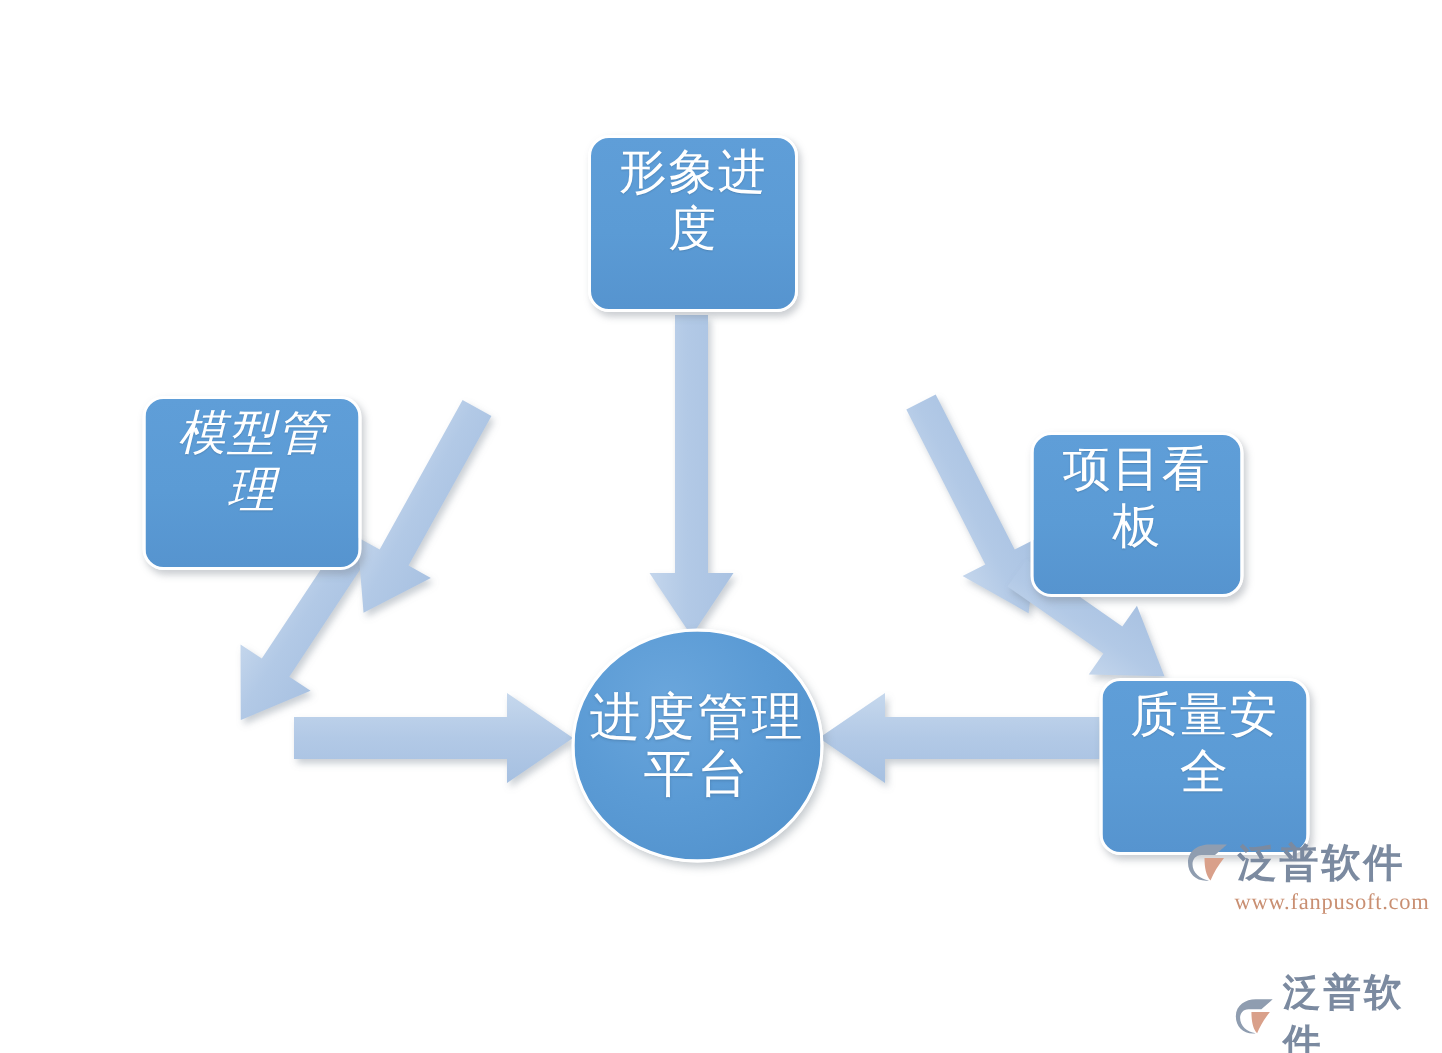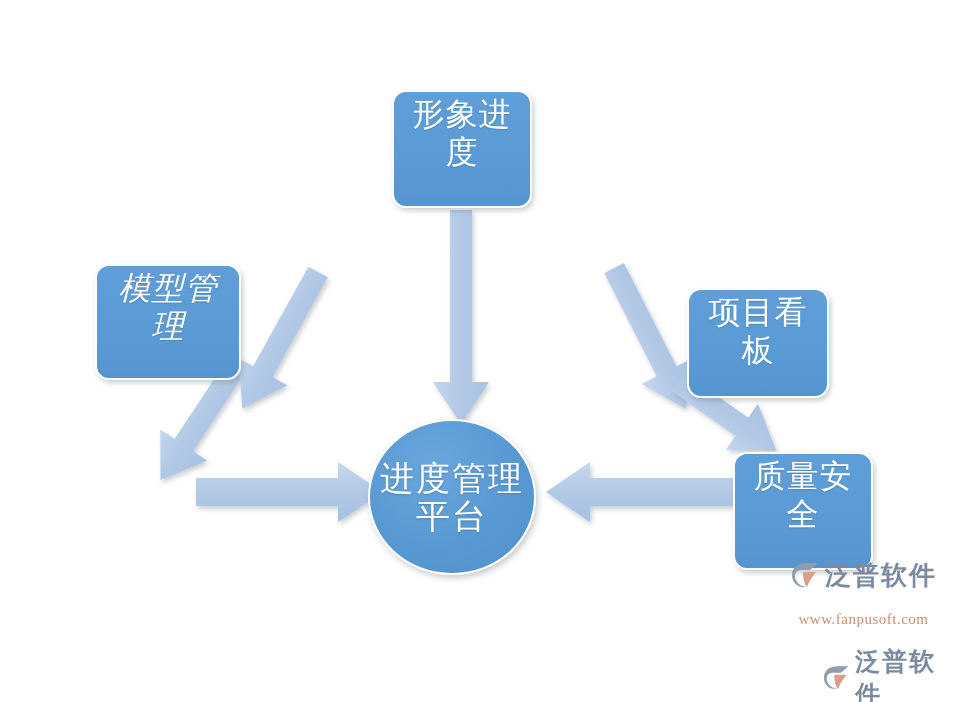--- a/index.html
+++ b/index.html
@@ -42,21 +42,21 @@
     letter-spacing: 1px;
     padding: 4px 8px;
     text-shadow: 0 1px 1px rgba(40,70,100,0.25);
   }
   .node-label {
     display: block;
     width: 100%;
   }
   #hub {
     position: absolute;
-    left: 368px;
+    left: 381px;
     top: 419px;
     width: 164px;
     height: 152px;
     border-radius: 50%;
     background: radial-gradient(circle at 38% 30%, #6aa6dc 0%, #5b9bd5 45%, #4f8fca 100%);
     border: 2px solid #ffffff;
     box-shadow: 2px 3px 6px rgba(120,130,140,0.42);
     display: flex;
     align-items: center;
     justify-content: center;
@@ -64,42 +64,41 @@
     font-size: 34px;
     line-height: 1.12;
     text-align: center;
     letter-spacing: 2px;
     text-shadow: 0 1px 2px rgba(40,70,100,0.3);
   }
   .watermark {
     position: absolute;
     display: flex;
     flex-direction: column;
-    align-items: center;
+    align-items: flex-start;
     user-select: none;
-    gap: 17px;
   }
   .wm-row {
     display: flex;
     align-items: center;
     gap: 5px;
   }
   .wm-brand {
     color: #7b8aa0;
     font-weight: bold;
     letter-spacing: 2px;
   }
   .wm-url {
     color: #c98f72;
     letter-spacing: 0.5px;
     font-family: "Liberation Serif", "DejaVu Serif", serif;
   }
   #watermark-main { left: 790px; top: 558px; }
   #watermark-main .wm-brand { font-size: 26px; }
-  #watermark-main .wm-url { font-size: 15px; margin-top: 1px; }
+  #watermark-main .wm-url { font-size: 15px; margin-top: 1px; margin-left: 33px; }
   #watermark-corner { left: 822px; top: 645px; }
   #watermark-corner .wm-brand { font-size: 25px; }
 </style>
 </head>
 <body>
 
 <div id="canvas">
 
   <svg id="arrow-layer" viewBox="0 0 961 702" xmlns="http://www.w3.org/2000/svg">
     <defs>

